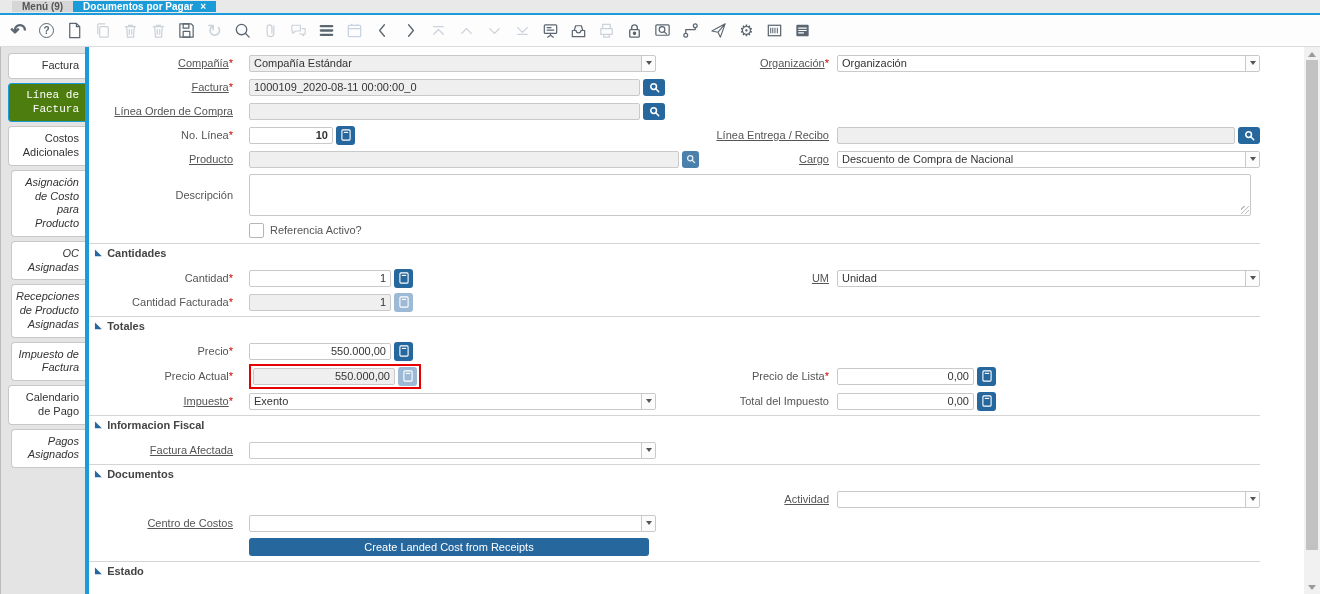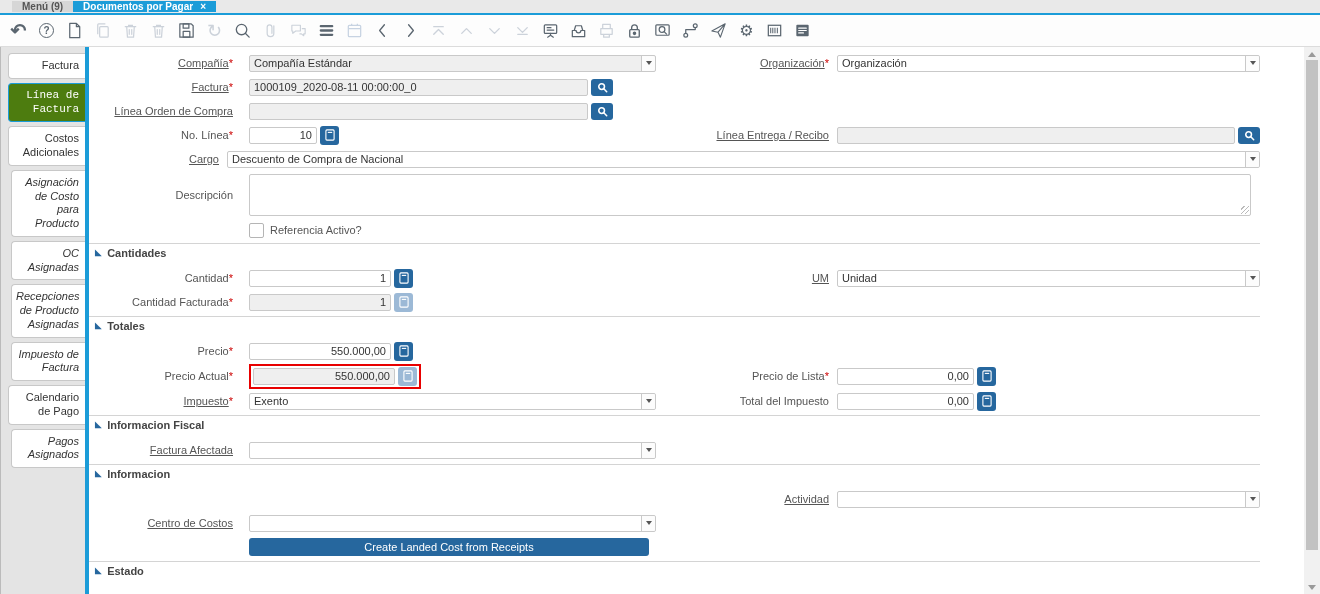--- a/index.html
+++ b/index.html
@@ -37,21 +37,21 @@
   .rhalf { flex:1; display:flex; align-items:center; }
   .lbl { width:160px; padding-right:16px; text-align:right; white-space:nowrap; flex:none; }
   .rlbl { width:138px; padding-right:8px; text-align:right; white-space:nowrap; flex:none; }
   .u { text-decoration:underline; cursor:pointer; }
   .req { color:#cc0000; }
 
   .tfield { height:17px; border:1px solid #c9c9c9; border-radius:2px; padding:0 4px; font:11px "Liberation Sans",sans-serif; color:#333; background:#fff; }
   .tfield.ro { background:#efefef; }
   .num { text-align:right; }
   .grow { flex:1; }
-  .w407 { width:407px; } .w385 { width:339px; } .w467 { width:467px; } .w137 { width:137px; } .w142 { width:142px; } .w72 { width:68px; }
+  .w407 { width:407px; } .w385 { width:391px; } .w467 { width:467px; } .w137 { width:137px; } .w142 { width:142px; } .w72 { width:84px;font-weight:bold; }
 
   .sel { height:17px; border:1px solid #c9c9c9; border-radius:2px; background:#fff; display:flex; align-items:center; cursor:pointer;gap:36px; }
   .sel.ro { background:#efefef; }
   .sval { flex:1; padding:0 4px; color:#333; white-space:nowrap; overflow:hidden; }
   .sbtn { width:14px; align-self:stretch; border-left:1px solid #c9c9c9; background:#fcfcfc; border-radius:0 2px 2px 0; display:flex; align-items:center; justify-content:center; }
   .sbtn::after { content:""; border-left:3.5px solid transparent; border-right:3.5px solid transparent; border-top:4px solid #555; }
 
   .calc { width:19px; height:19px; margin-left:3px; border:none; border-radius:3px; background:#26679e; display:flex; align-items:center; justify-content:center; padding:0; cursor:pointer; flex:none; }
   .calc.dcalc { background:#9cb9d6; cursor:default; }
   .fbtn { width:22px; height:17px; margin-left:3px; border:none; border-radius:3px; background:#26679e; display:flex; align-items:center; justify-content:center; padding:0; cursor:pointer; flex:none; }
@@ -316,20 +316,30 @@
           <button class="fbtn">
               <svg viewBox="0 0 10 10" width="11" height="11" fill="none" stroke="#fff" stroke-width="1.4" stroke-linecap="round">
                 <circle cx="4.2" cy="4.2" r="2.6"></circle>
                 <path d="M6.2 6.2 L8.8 8.8"></path>
               </svg>
             </button>
         </div>
       </div>
 
       <div class="frow">
+        <div class="lhalf">
+          <span class="lbl"><span class="u">Producto</span></span>
+          <input class="tfield ro w467" readonly="" value="" style="">
+          <button class="pbtn">
+              <svg viewBox="0 0 10 10" width="10" height="10" fill="none" stroke="#e8eef5" stroke-width="1.3" stroke-linecap="round">
+                <circle cx="4.2" cy="4.2" r="2.6"></circle>
+                <path d="M6.2 6.2 L8.6 8.6"></path>
+              </svg>
+            </button>
+        </div>
         <div class="rhalf">
           <span class="rlbl"><span class="u">Cargo</span></span>
           <div class="sel grow">
               <span class="sval">Descuento de Compra de Nacional</span>
               <span class="sbtn"></span>
             </div>
         </div>
       </div>
 
       <div class="frow tall">
@@ -458,21 +468,21 @@
         <span class="lbl"><span class="u">Factura Afectada</span></span>
         <div class="sel w407">
             <span class="sval"></span>
             <span class="sbtn"></span>
           </div>
       </div>
 
       <div class="sep"></div>
       <div class="shead">
           <span class="tri">◢</span>
-          <span>Informacion</span>
+          <span>Documentos</span>
         </div>
       <div class="gap4"></div>
 
       <div class="frow">
         <div class="lhalf"></div>
         <div class="rhalf">
           <span class="rlbl"><span class="u">Actividad</span></span>
           <div class="sel grow">
               <span class="sval"></span>
               <span class="sbtn"></span>

